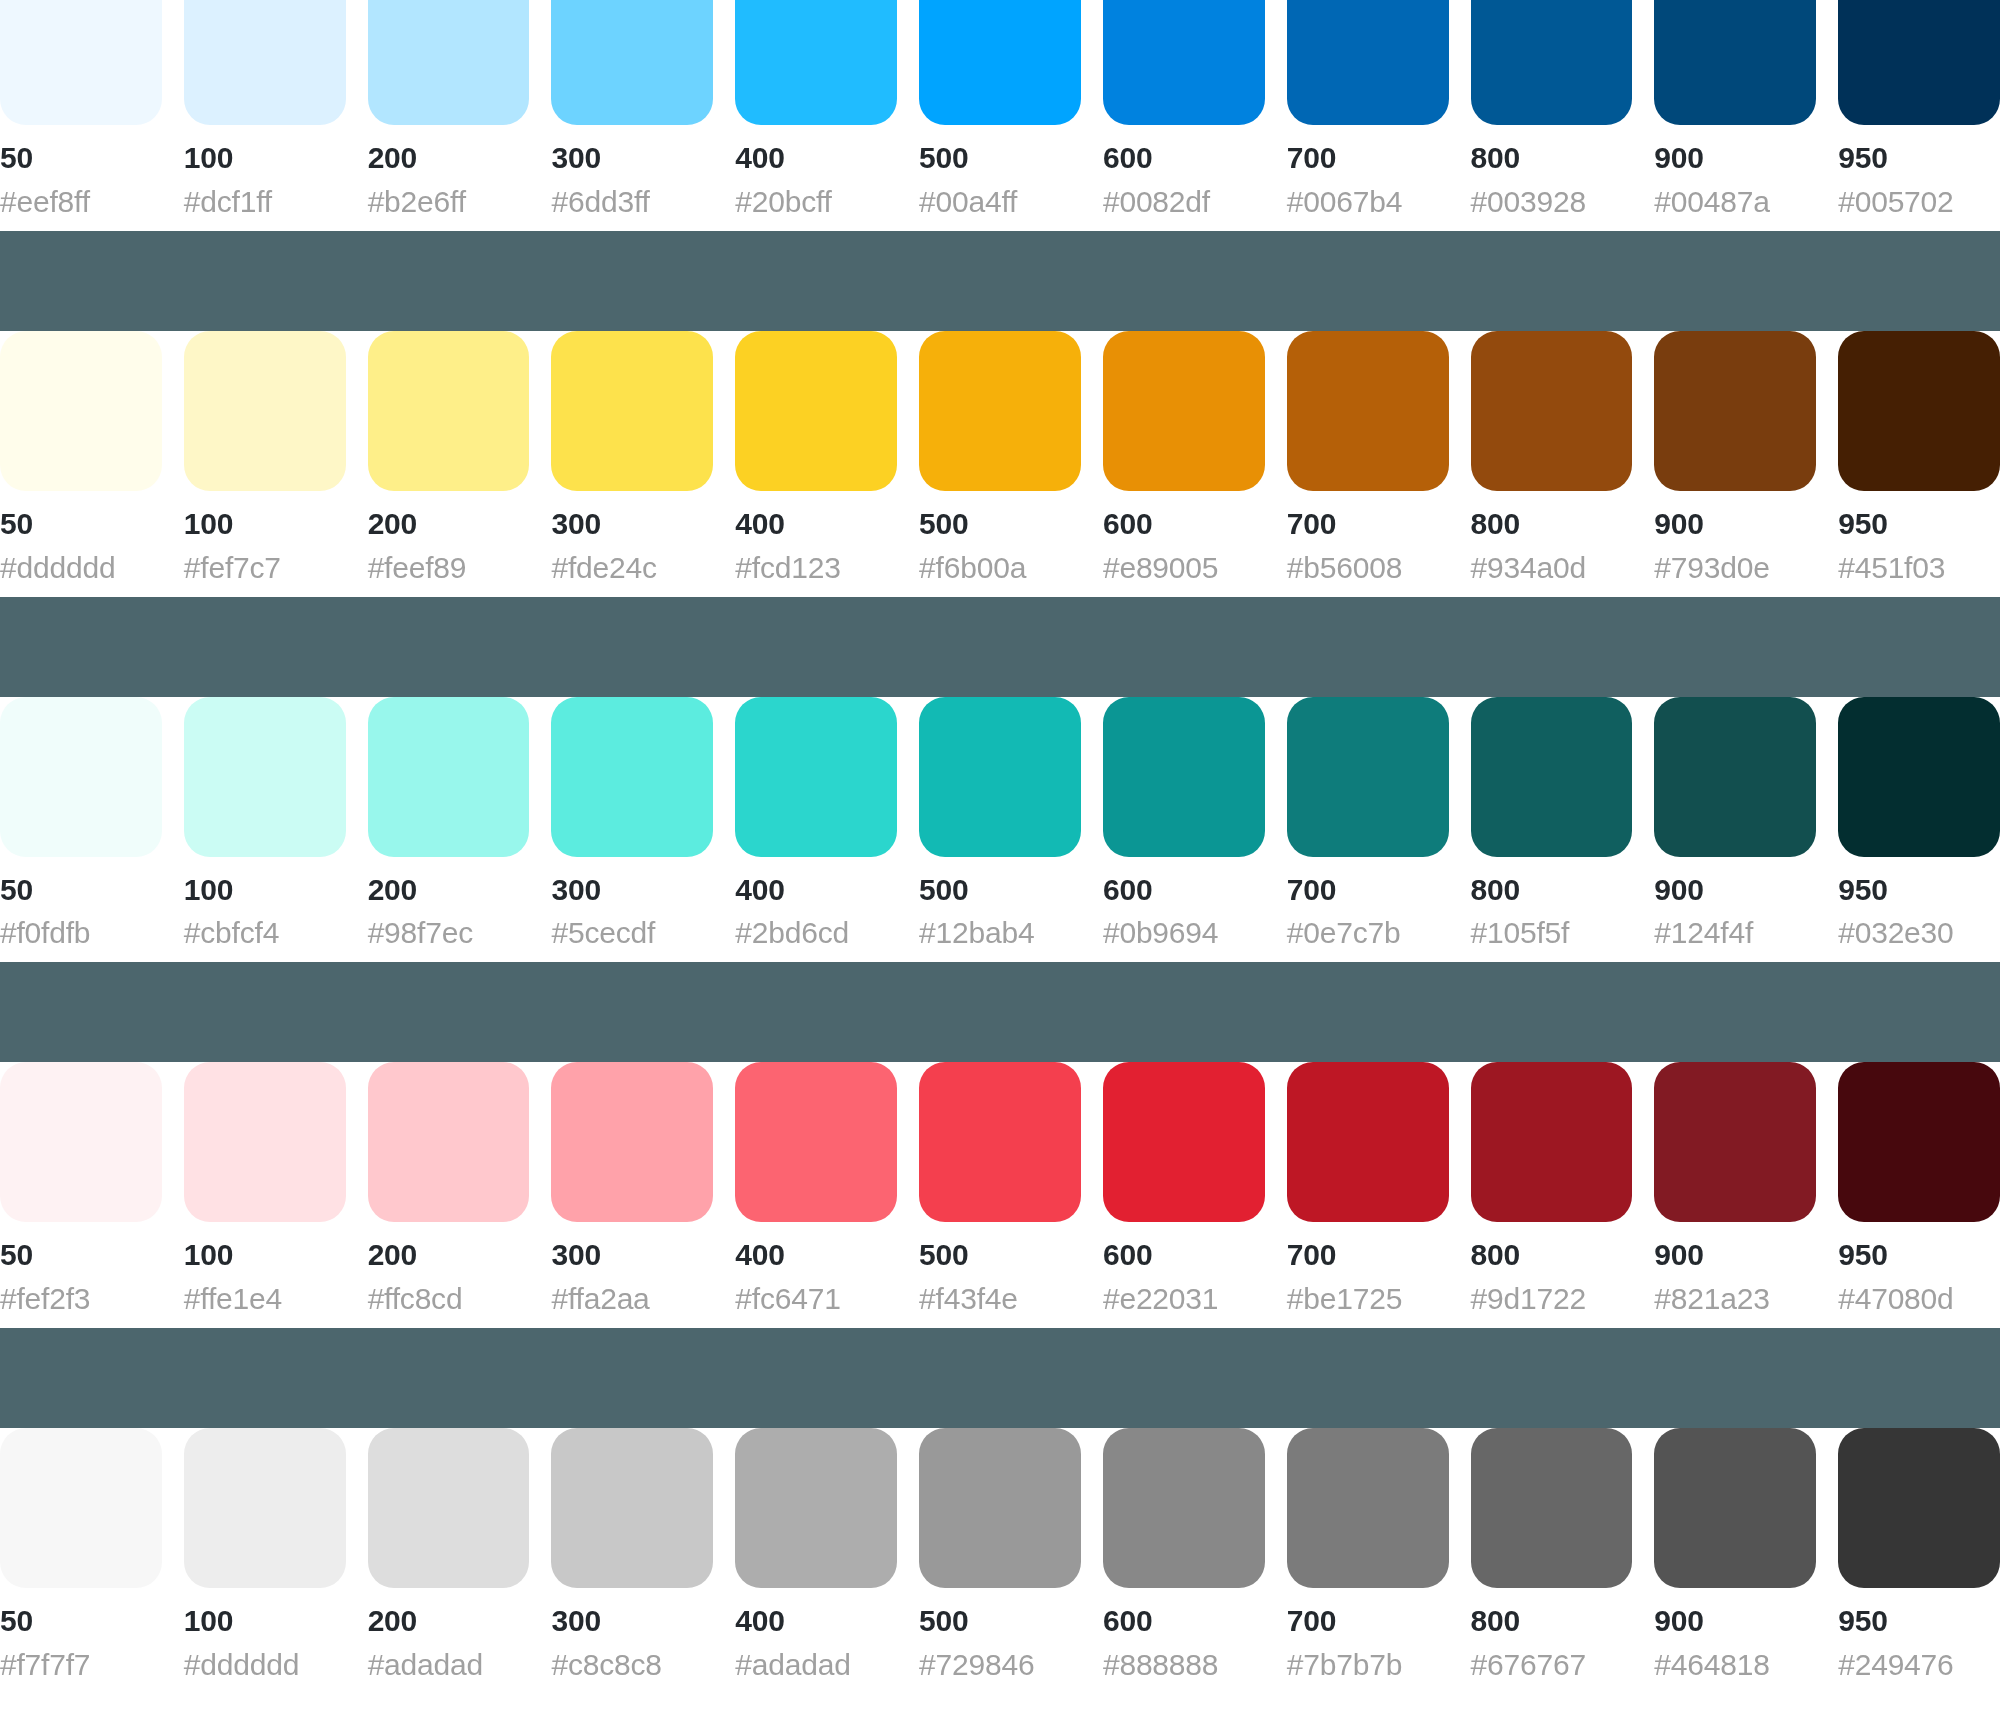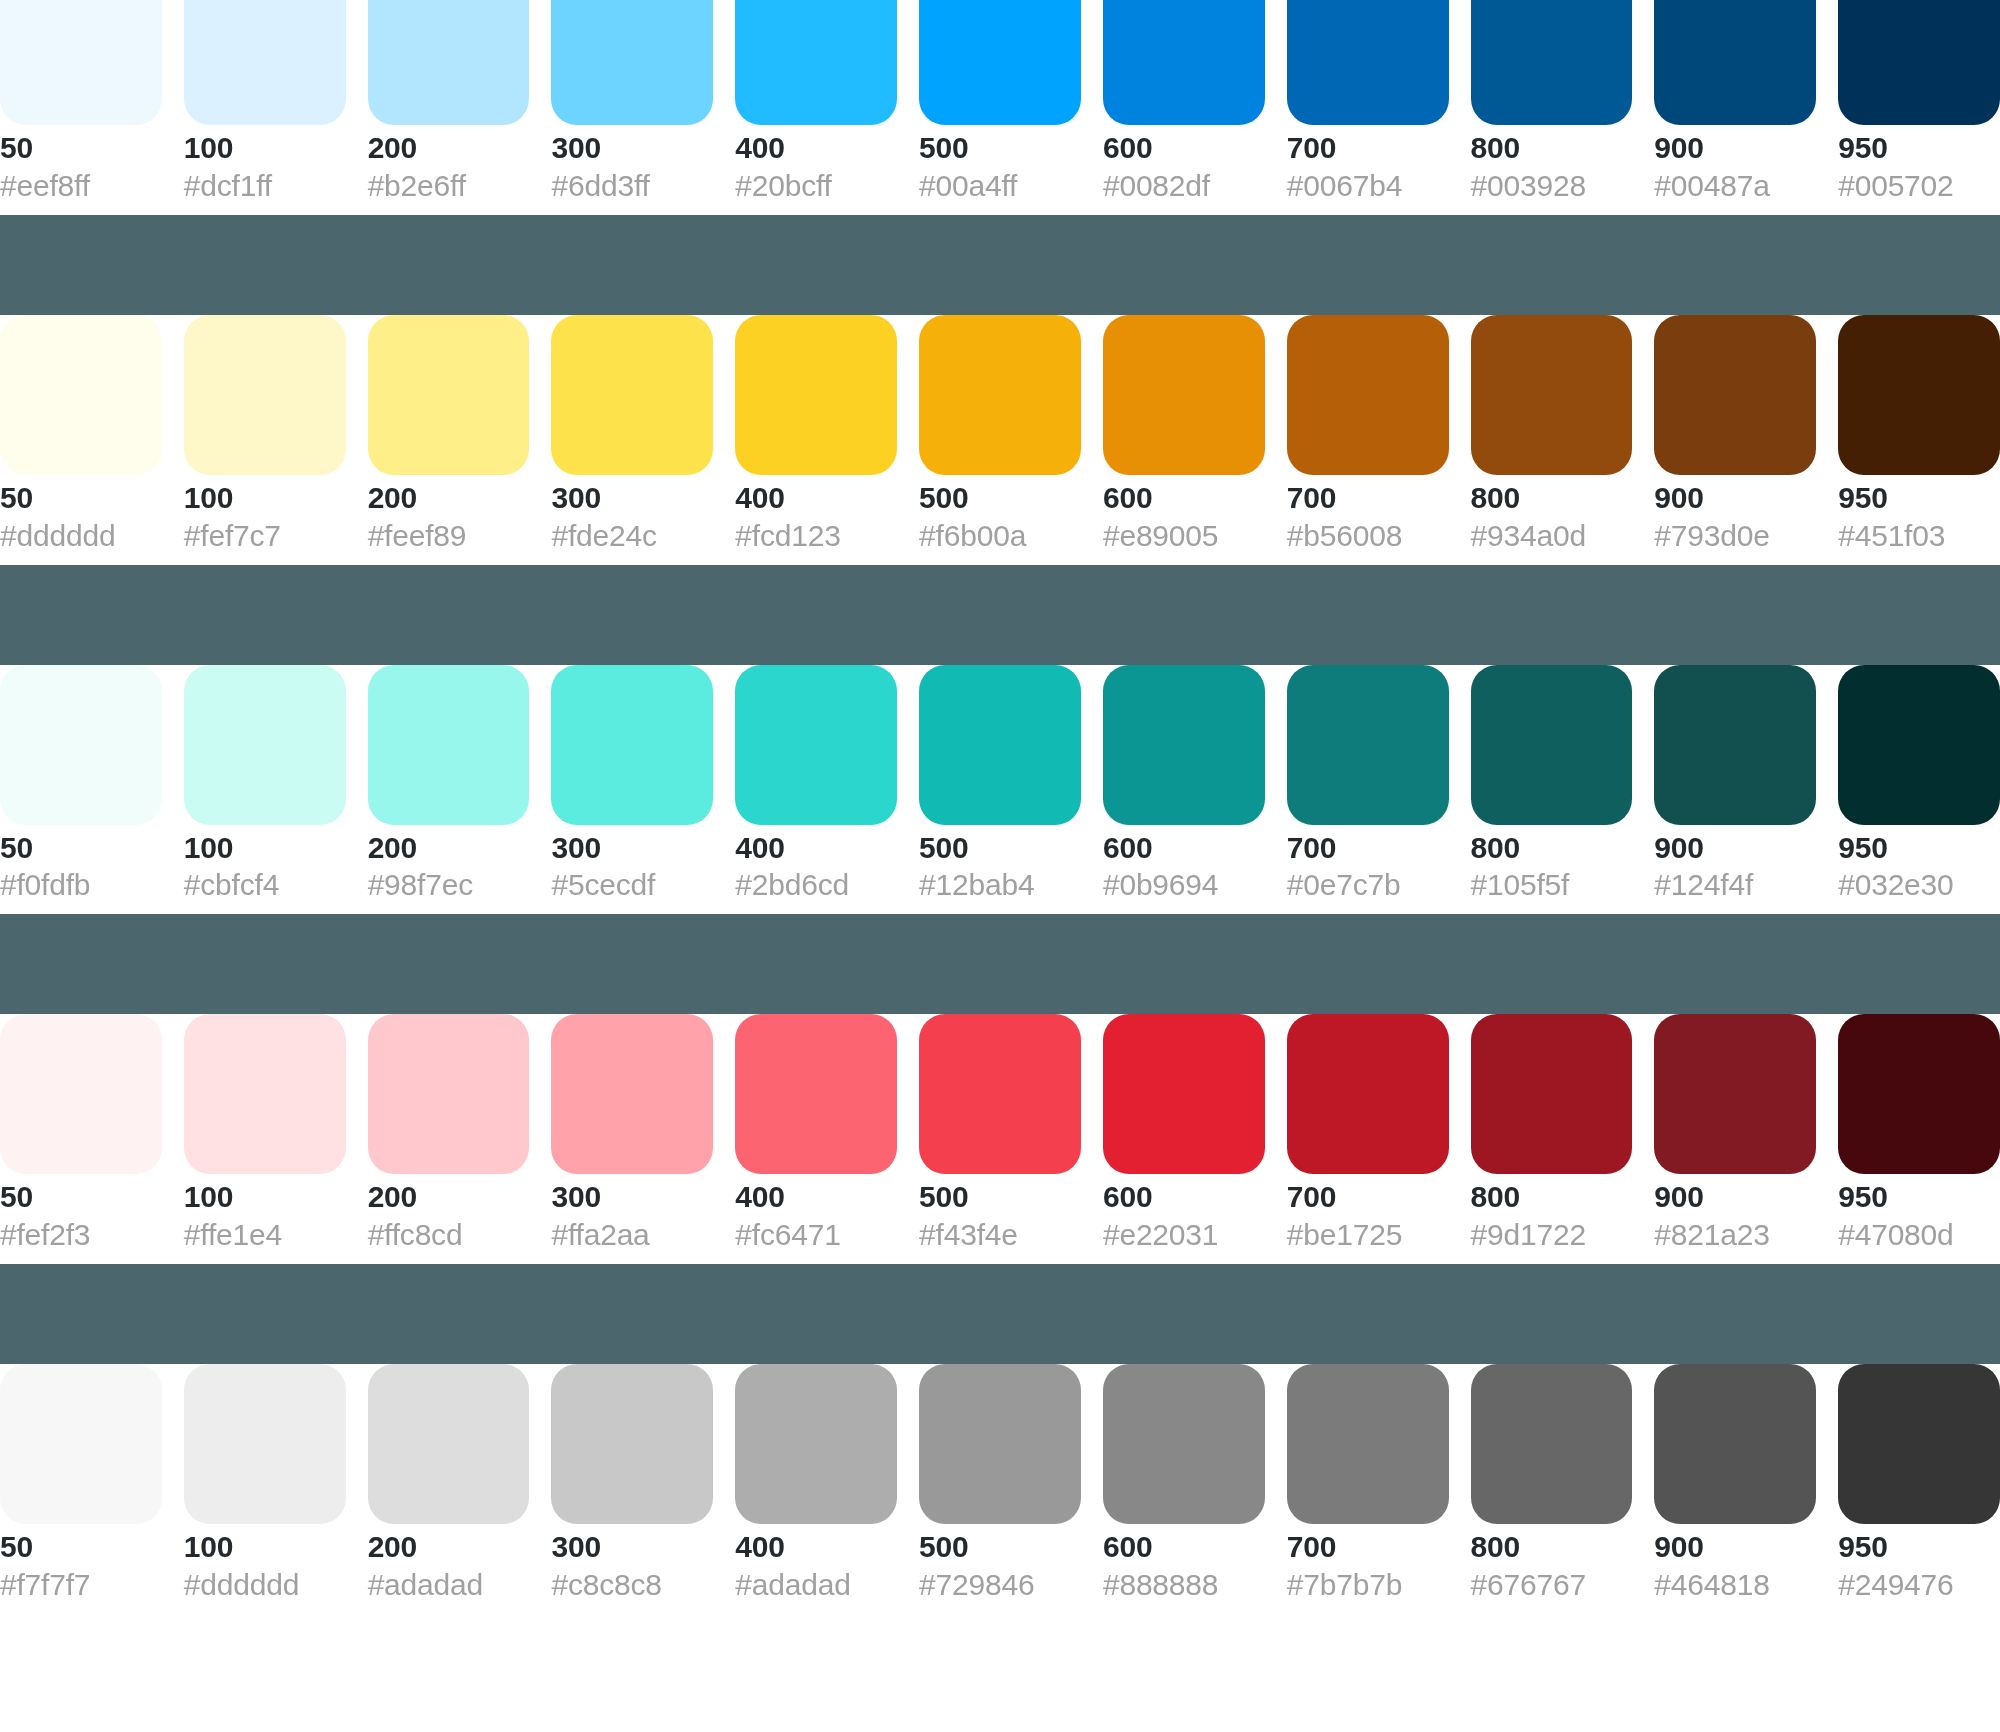--- a/index.html
+++ b/index.html
@@ -48,40 +48,41 @@
     border-radius: 26px;
   }
 
   
   .family.clipped-top .swatch-chip {
     height: 125px;
     border-radius: 0 0 26px 26px;
   }
 
   .swatch-meta {
-    padding-top: 6px;
+    padding-top: 16px;
     padding-bottom: 10px;
   }
 
   .swatch-step {
     display: block;
     font-size: 30px;
     font-weight: 700;
     line-height: 1.16;
     color: #24292e;
     letter-spacing: -0.2px;
   }
 
   .swatch-hex {
     display: block;
     font-size: 30px;
     font-weight: 400;
     line-height: 1.3;
     color: #a0a0a0;
     letter-spacing: -0.2px;
+    margin-top: 6px;
   }
 
   
   .band {
     width: 2000px;
     height: 100px;
     background: #4c666d;
   }
 
   

